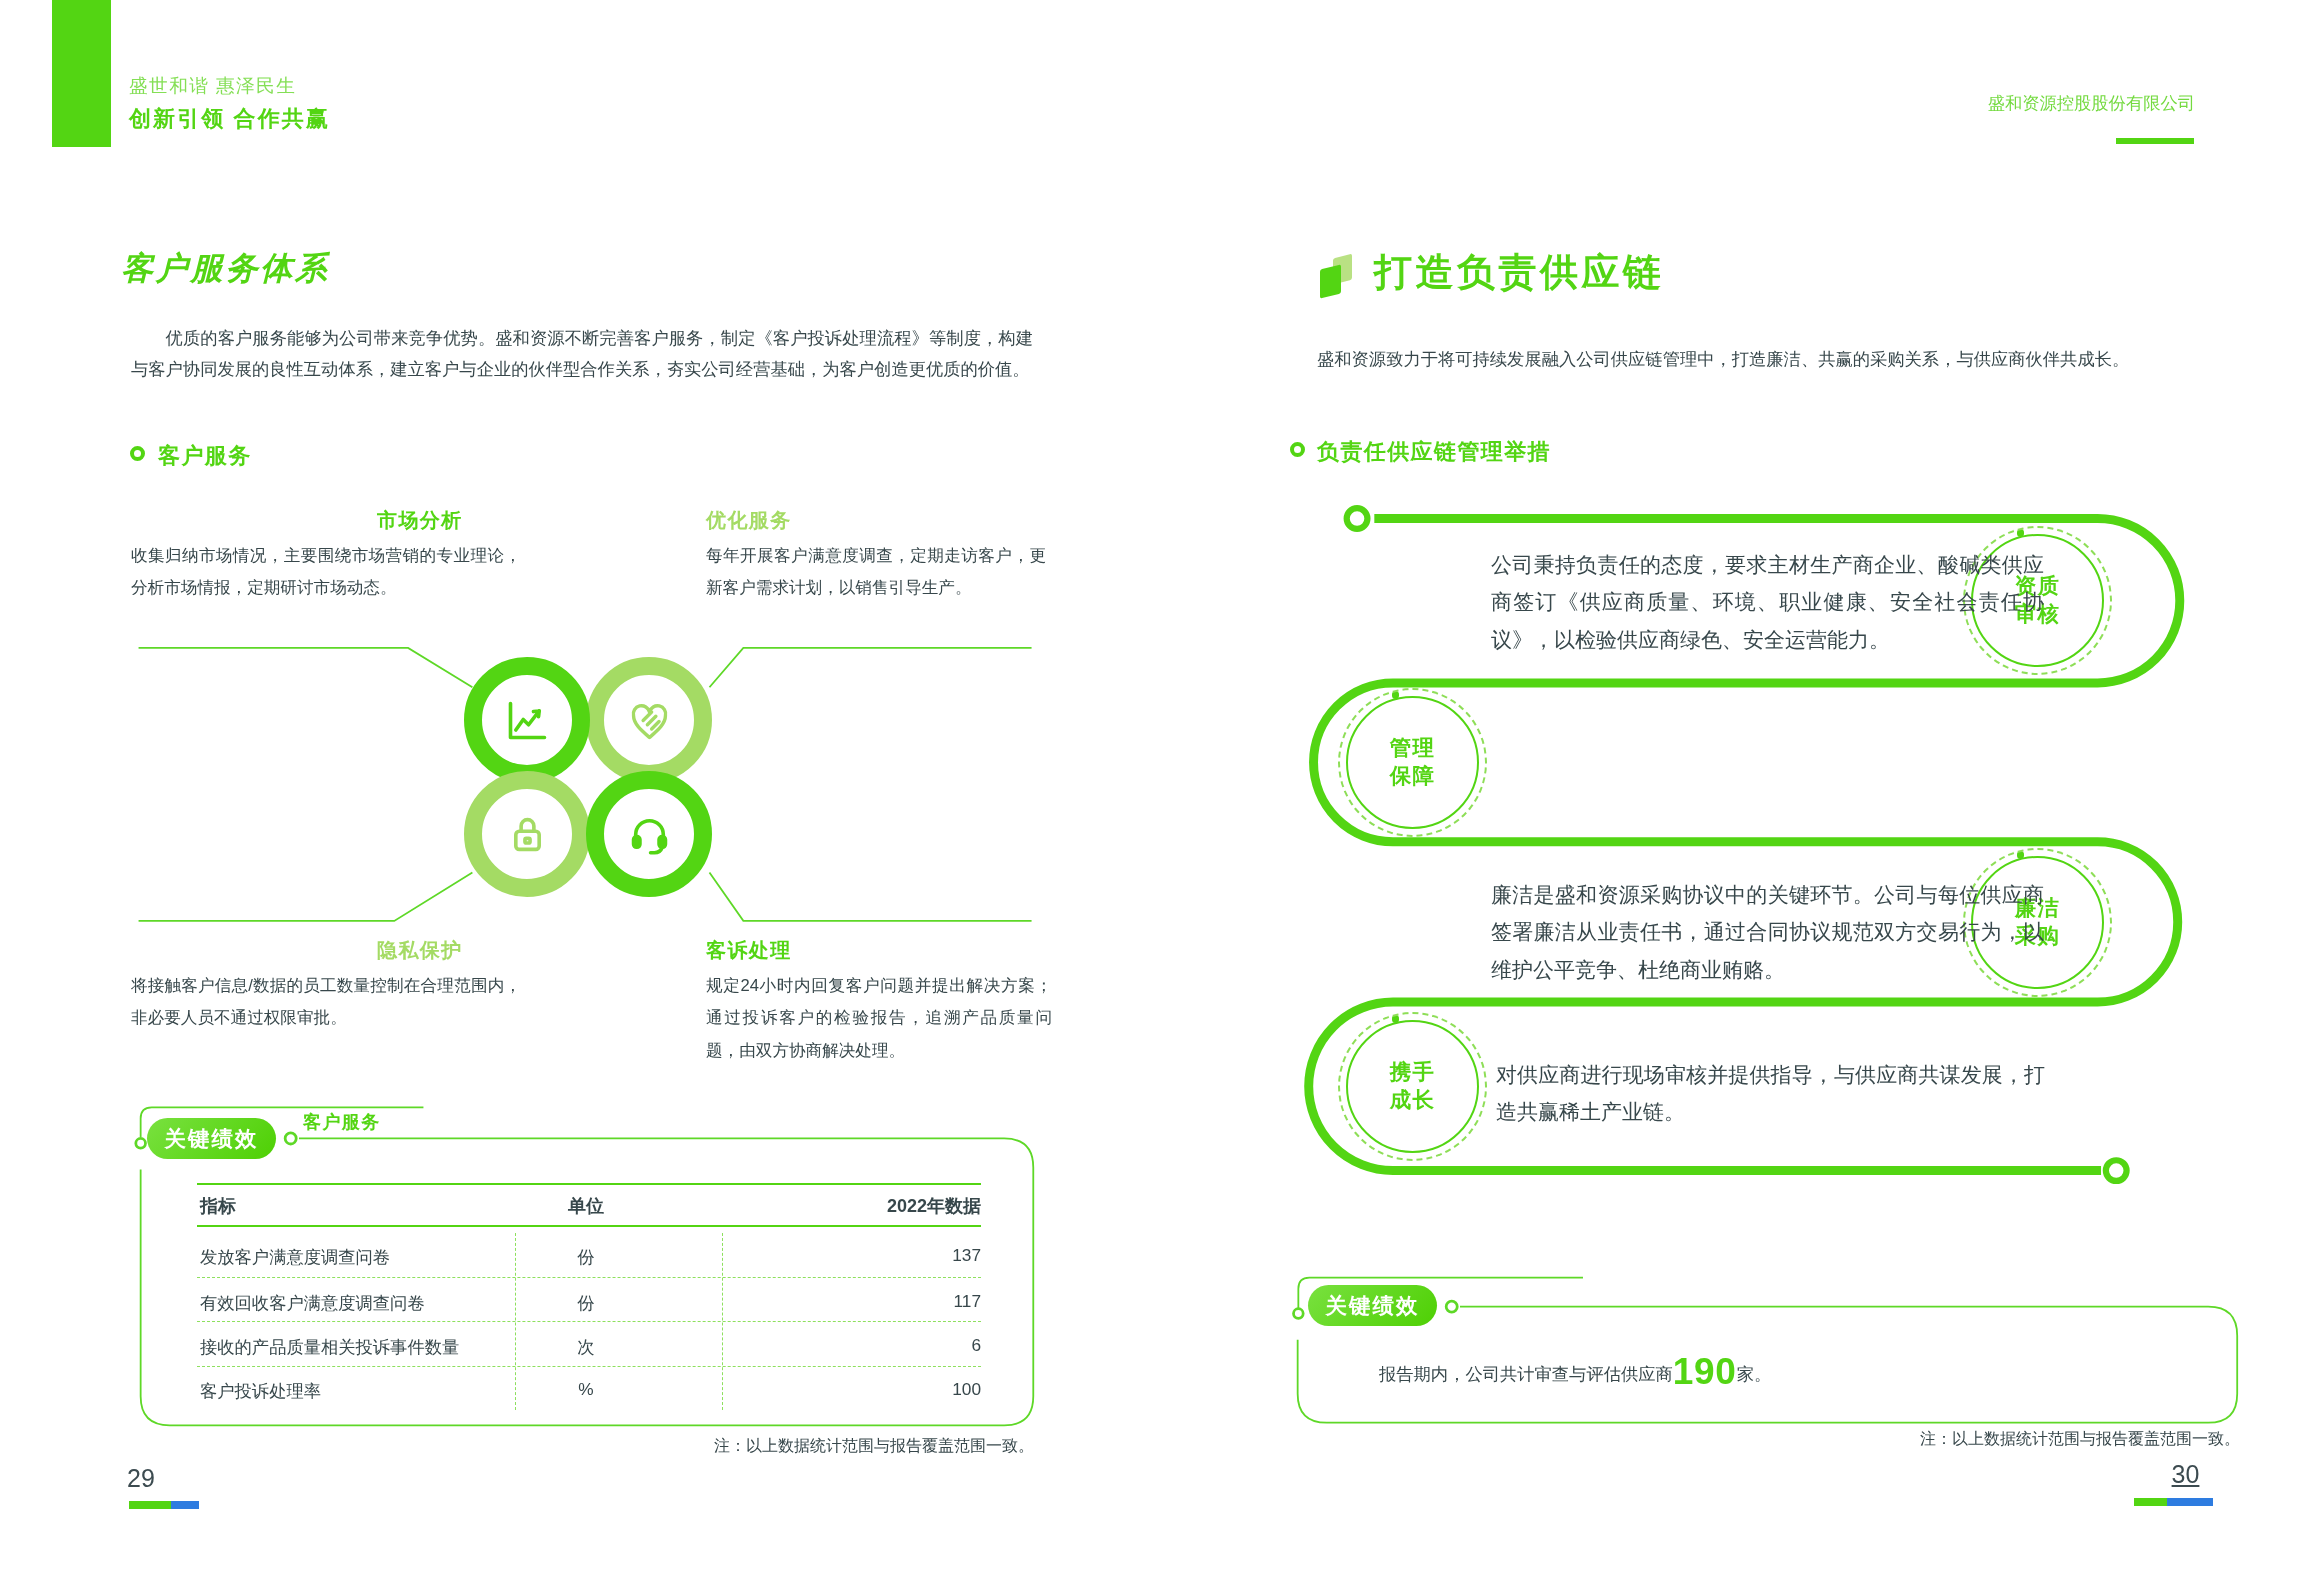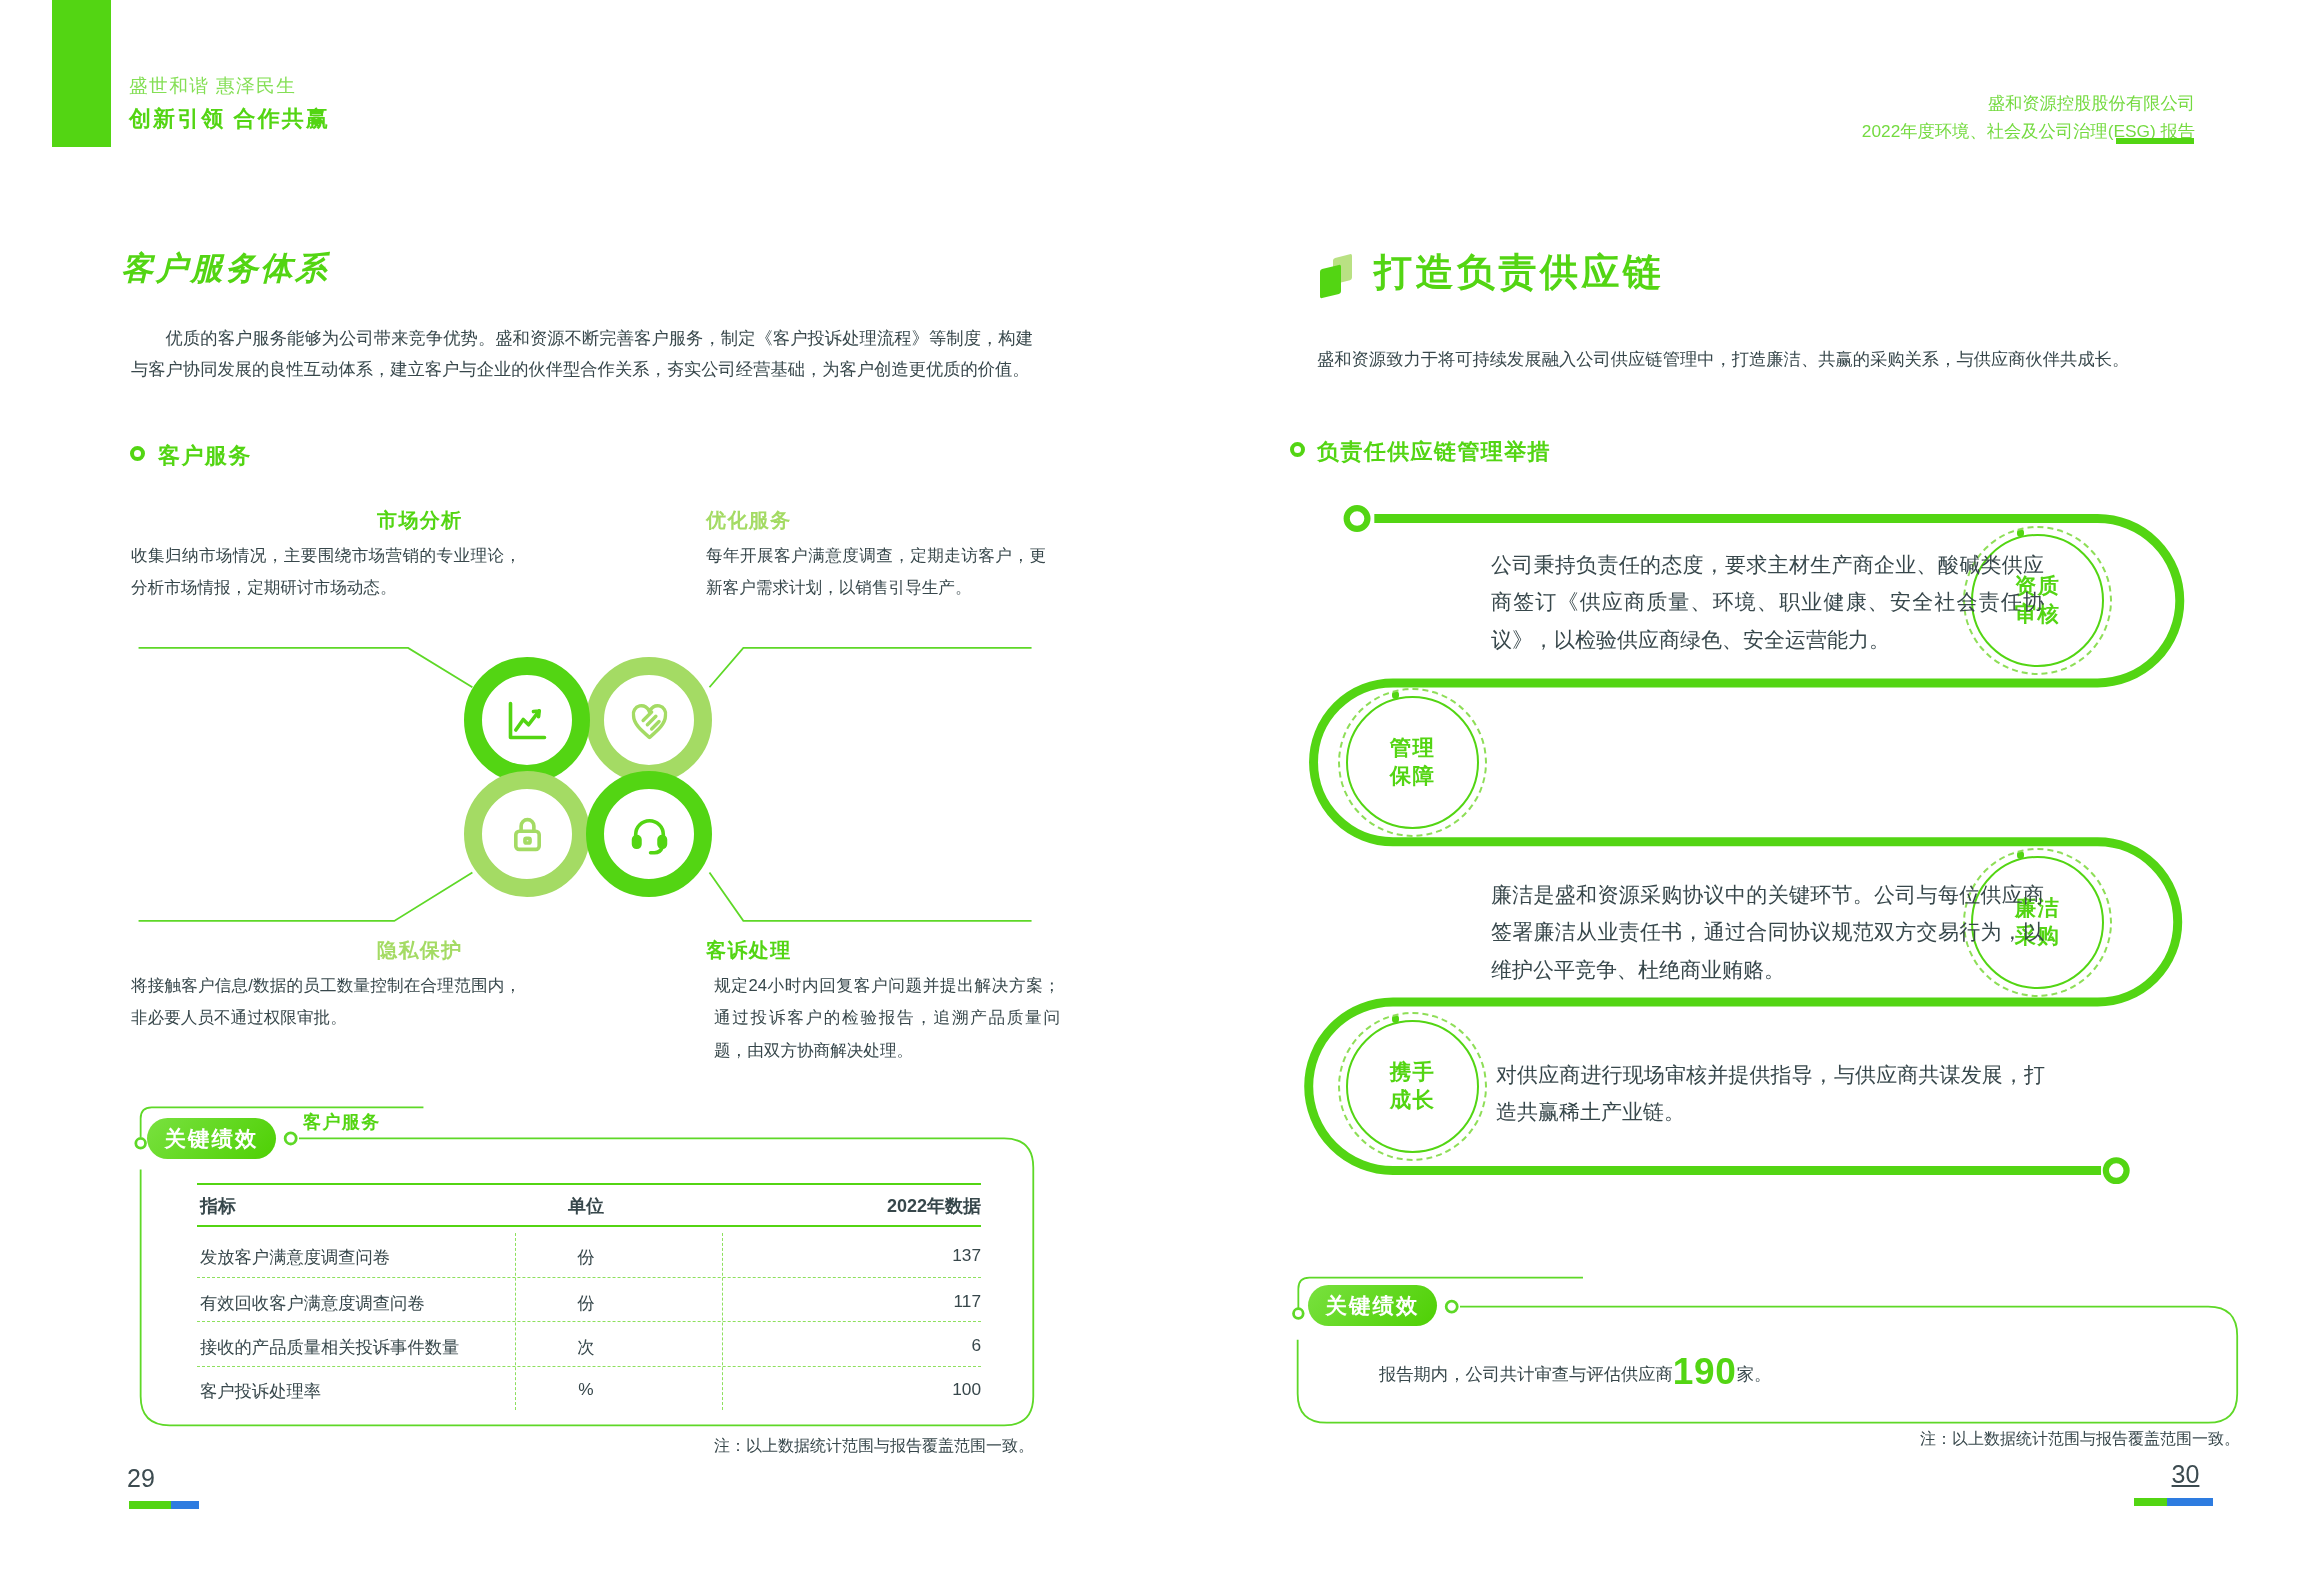--- a/index.html
+++ b/index.html
@@ -76,21 +76,20 @@
 <body>
 
 <div class="spread">
 
   <div class="abs corner-bar"></div>
   <div class="abs slogan1">盛世和谐 惠泽民生</div>
   <div class="abs slogan2">创新引领 合作共赢</div>
 
   <div class="abs hdr-right">
     <div>盛和资源控股股份有限公司</div>
-    <div>2022年度环境、社会及公司治理(ESG) 报告</div>
   </div>
   <div class="abs hdr-underline"></div>
 
   <div class="abs page-title" style="left:121px;top:247px;font-style:italic;">客户服务体系</div>
 
   <div class="abs para indent" style="left:131px;top:323px;width:902px;">优质的客户服务能够为公司带来竞争优势。盛和资源不断完善客户服务，制定《客户投诉处理流程》等制度，构建与客户协同发展的良性互动体系，建立客户与企业的伙伴型合作关系，夯实公司经营基础，为客户创造更优质的价值。</div>
 
   <div class="abs sec-dot" style="left:130px;top:446px;"></div>
   <div class="abs sec-title" style="left:158px;top:441px;">客户服务</div>
 
@@ -131,21 +130,21 @@
       <path d="M5.5 14 v-2 a6.5 6.5 0 0 1 13 0 v2"></path>
       <rect x="4.5" y="13" width="3" height="5" rx="1.4" fill="#53d513"></rect>
       <rect x="16.5" y="13" width="3" height="5" rx="1.4" fill="#53d513"></rect>
       <path d="M18 18 a4 4 0 0 1 -4 2.6 h-1.5"></path>
     </svg>
   </div>
 
   <div class="abs q-label c-light" style="left:377px;top:937px;">隐私保护</div>
   <div class="abs q-label c-vivid" style="left:706px;top:937px;">客诉处理</div>
   <div class="abs q-text" style="left:131px;top:970px;width:390px;">将接触客户信息/数据的员工数量控制在合理范围内，非必要人员不通过权限审批。</div>
-  <div class="abs q-text" style="left:706px;top:970px;width:346px;margin-left:8px;">规定24小时内回复客户问题并提出解决方案；通过投诉客户的检验报告，追溯产品质量问题，由双方协商解决处理。</div>
+  <div class="abs q-text" style="left:706px;top:970px;width:346px;">规定24小时内回复客户问题并提出解决方案；通过投诉客户的检验报告，追溯产品质量问题，由双方协商解决处理。</div>
 
   <svg class="abs" style="left:104px;top:1092px;" width="968" height="346" viewBox="150 1580 1400 500">
     <path class="thin" d="M 203 1645 V 1618 Q 203 1602 219 1602 H 612"></path>
     <circle cx="203" cy="1654" r="7" fill="#fff" stroke="#5ed827" stroke-width="4"></circle>
     <path class="thin" d="M 432 1647 H 1452 Q 1494 1647 1494 1689 V 2020 Q 1494 2062 1452 2062 H 245 Q 203 2062 203 2020 V 1692"></path>
     <circle cx="420" cy="1647" r="8" fill="#fff" stroke="#5ed827" stroke-width="4"></circle>
   </svg>
   <div class="abs kpi-badge" style="left:147px;top:1118px;">关键绩效</div>
   <div class="abs kpi-label" style="left:303px;top:1110px;">客户服务</div>
 

